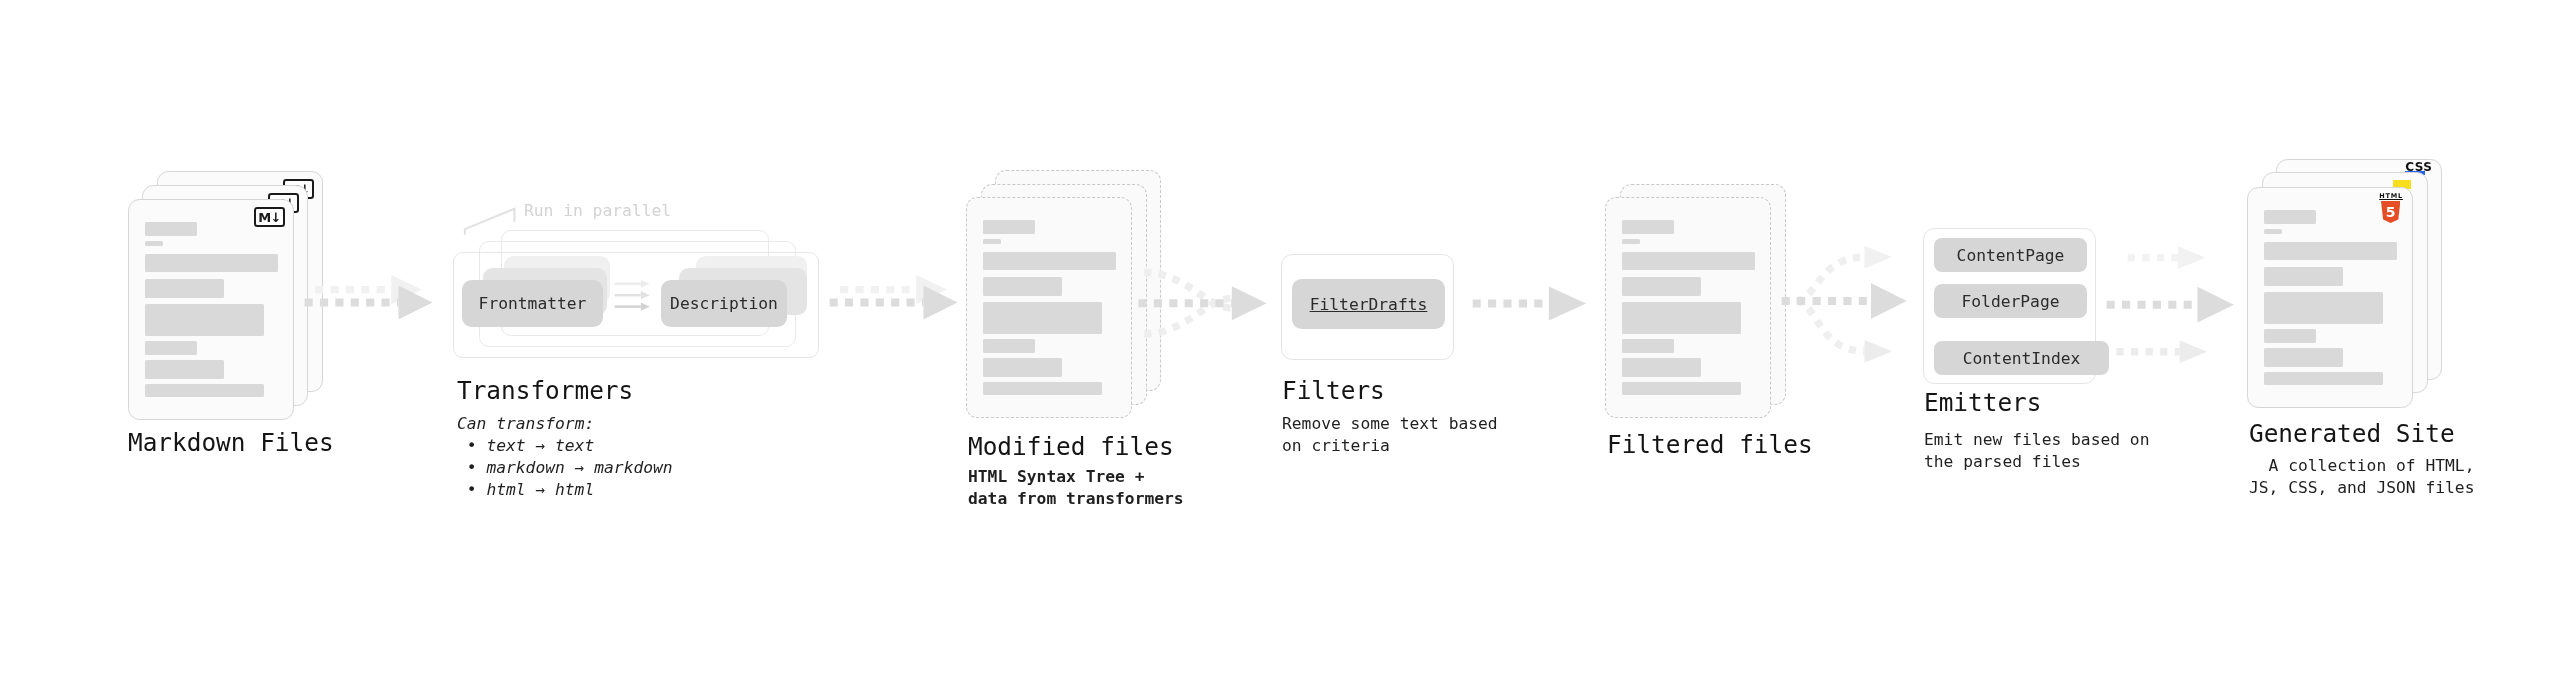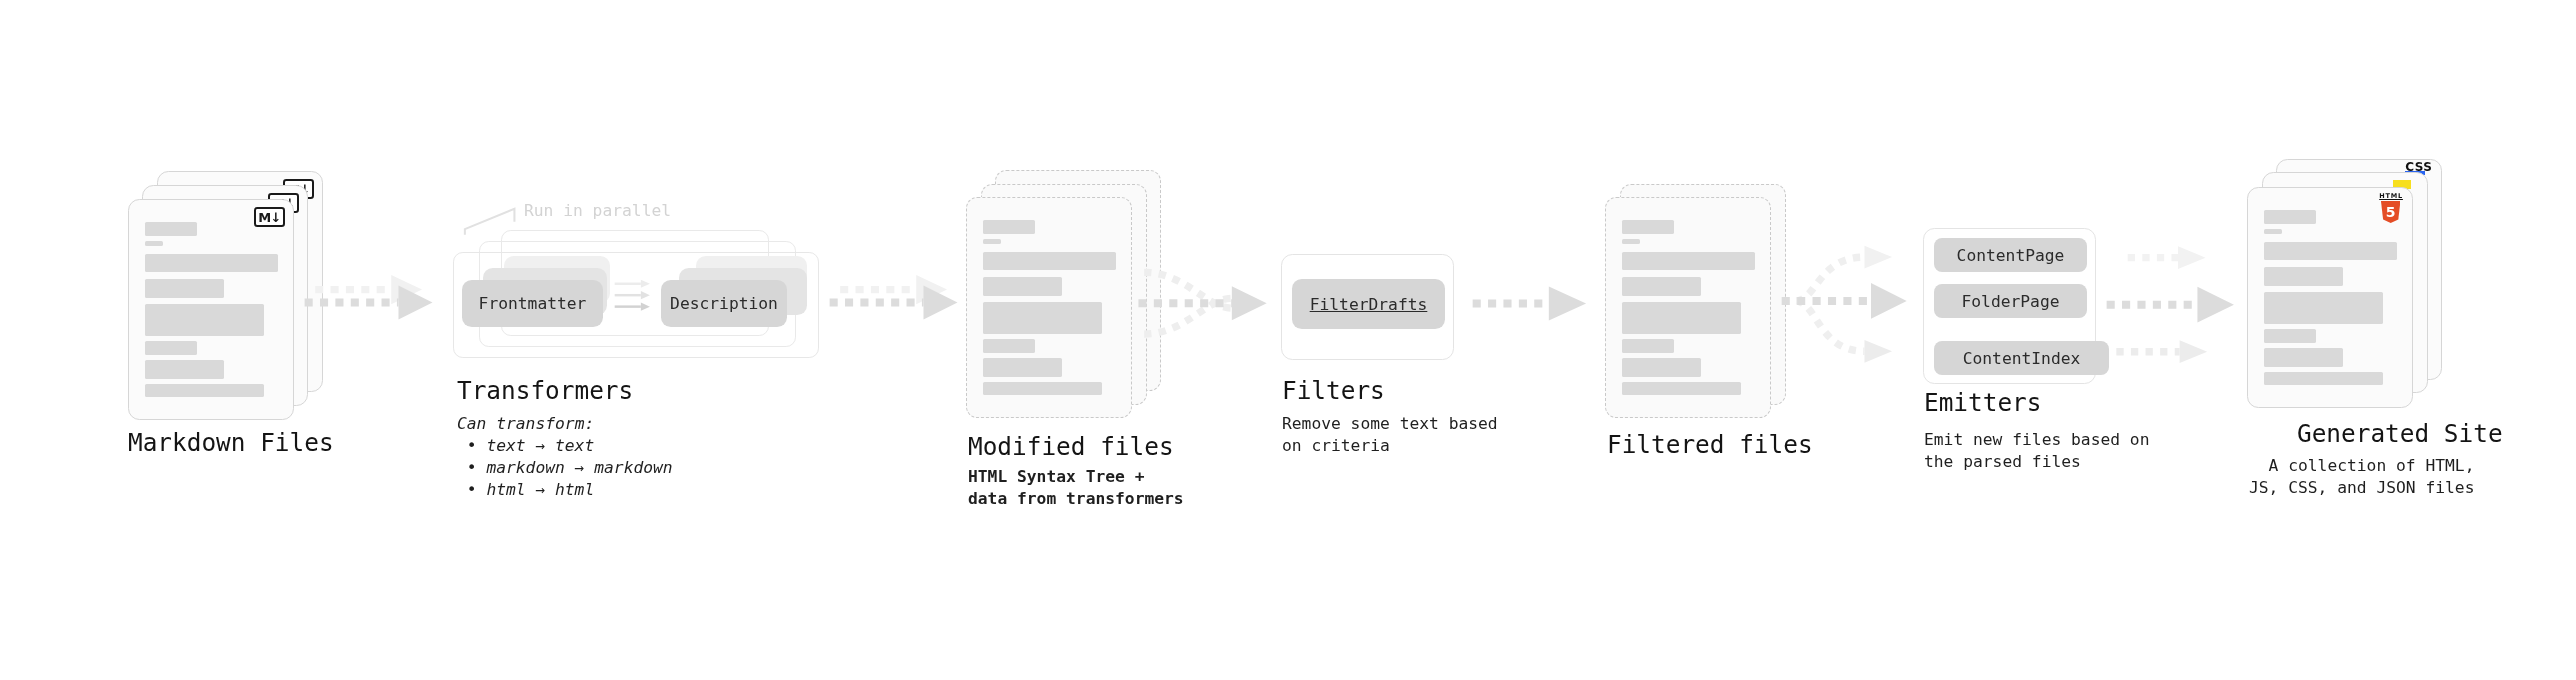--- a/index.html
+++ b/index.html
@@ -285,21 +285,21 @@
           <div class="bar b1"></div>
           <div class="bar b2"></div>
           <div class="bar b3"></div>
           <div class="bar b4"></div>
           <div class="bar b5"></div>
           <div class="bar b6"></div>
           <div class="bar b7"></div>
           <div class="bar b8"></div>
         </div>
     </div>
-    <div class="stage-label" style="left:2249px;top:419px;margin-left:48px;">Generated Site</div>
+    <div class="stage-label" style="left:2249px;top:419px;">Generated Site</div>
     <div class="stage-desc" style="left:2249px;top:455px;text-align:right;">
       <div>A collection of HTML,</div>
       <div>JS, CSS, and JSON files</div>
     </div>
   </div>
 
 </div>
 
 
 </body></html>

